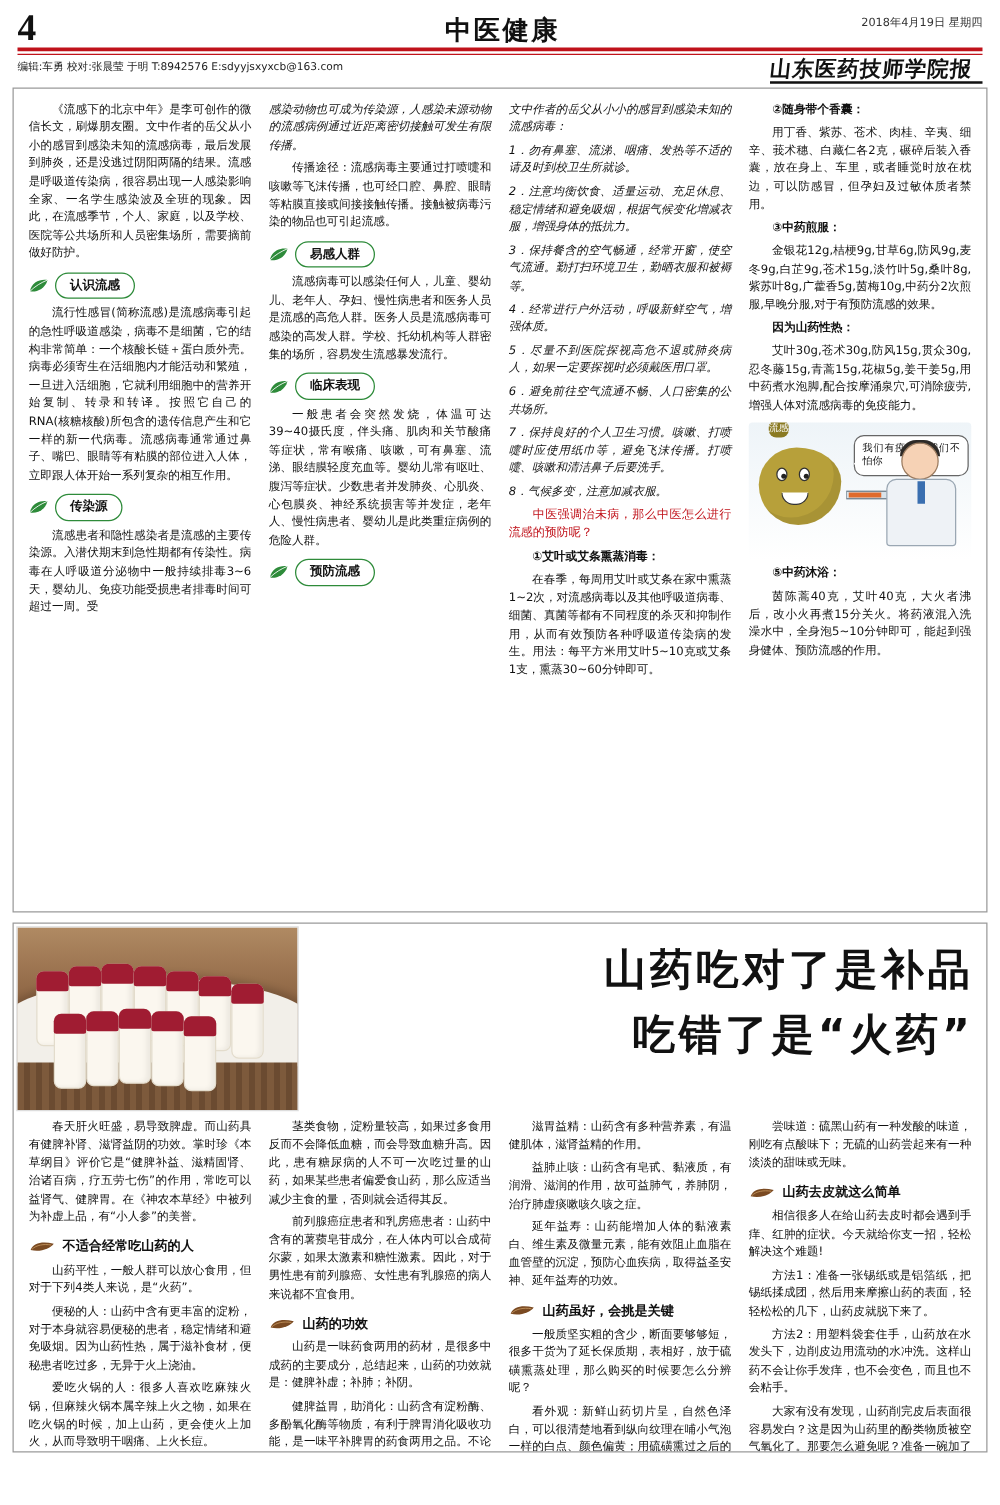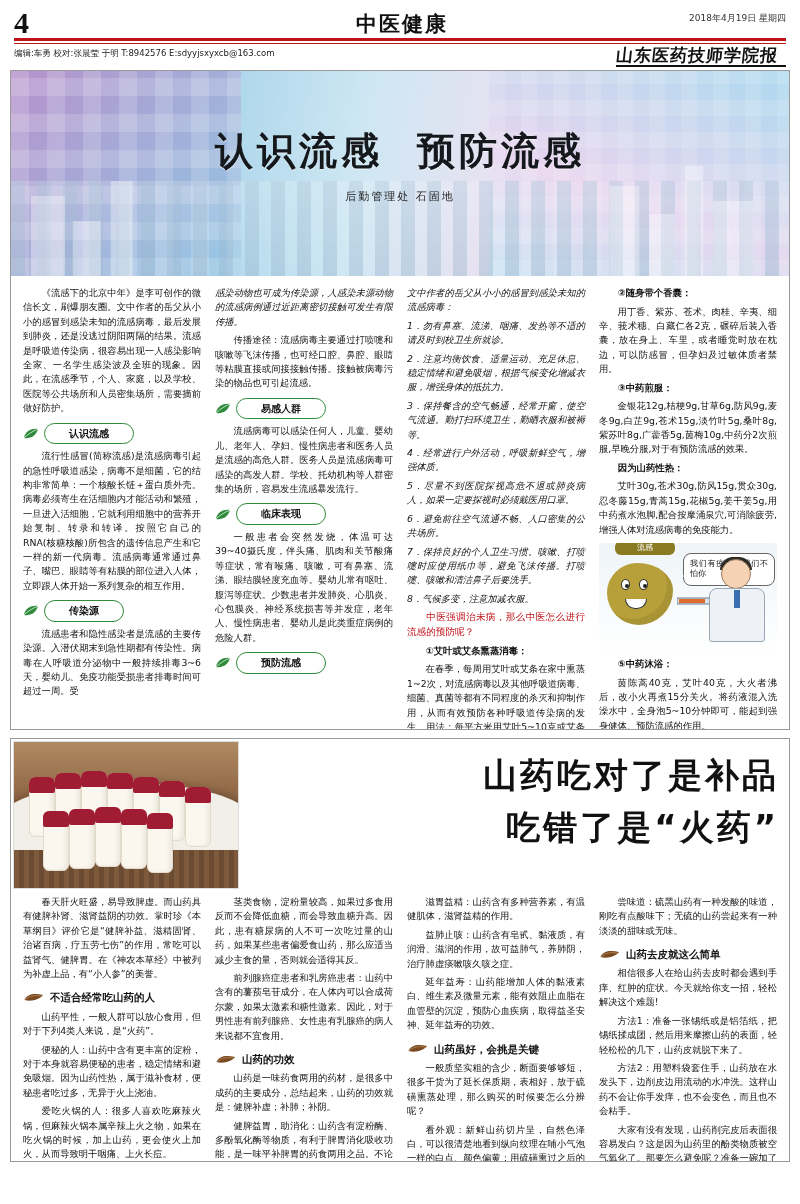--- a/index.html
+++ b/index.html
@@ -105,21 +105,21 @@
     display:flex; padding:10px 12px 0 12px; gap:14px;
   }
   .col { width:182px; font-size:9.3px; line-height:1.55; text-align:justify; }
   .col p { margin:0 0 4px 0; text-indent:2em; }
   .col p.noindent { text-indent:0;font-style:italic; }
 
   .leaf-head {
     display:flex; align-items:center; gap:5px; margin:7px 0 5px 0;
   }
   .leaf-head .label {
-    border:1px solid #2e8b3a; border-radius:11px; padding:2px 24px;
+    border:1px solid #2e8b3a; border-radius:11px; padding:2px 11px;
     font-size:10px; font-weight:bold; color:#111; background:#fff;
   }
   .leaf-icon { width:16px; height:13px; flex:0 0 auto; }
 
   .sub-red {
     font-weight:normal; color:#c0121a; font-size:9.6px; margin:6px 0 3px 0; text-indent:0;
   }
   .sub-bold { font-weight:bold; font-size:9.4px; text-indent:0; margin:4px 0 2px 0;}
 
   .cartoon {
@@ -132,21 +132,21 @@
     background:#b7a03a; border-radius:46% 54% 52% 48% / 48% 44% 56% 52%;
     box-shadow: inset -6px -6px 0 rgba(0,0,0,.08);
   }
   .virus .eye { position:absolute; width:9px; height:11px; background:#fff; border:1px solid #333; border-radius:50%; top:16px;}
   .virus .eye.l { left:14px;} .virus .eye.r{ left:32px;}
   .virus .pup { position:absolute; width:4px; height:4px; background:#222; border-radius:50%; top:21px;}
   .virus .pup.l{left:18px;} .virus .pup.r{left:36px;}
   .virus .mouth{ position:absolute; left:18px; top:36px; width:22px; height:10px; border:1.5px solid #333; border-top:none; border-radius:0 0 12px 12px; background:#fff;}
   .virus-label {
     position:absolute; left:16px; top:-2px; font-size:8px; color:#fff;
-    background:#8a7a22; padding:1px 22px; border-radius:6px;
+    background:#8a7a22; padding:1px 0; border-radius:6px;
   }
   .bubble {
     position:absolute; left:84px; top:10px; width:92px; padding:5px 6px;
     border:1px solid #666; border-radius:8px; background:#fff; font-size:8px; line-height:1.3;
   }
   .bubble:after{ content:""; position:absolute; left:-7px; top:16px; border:6px solid transparent; border-right-color:#fff;}
   .syringe { position:absolute; left:78px; top:52px; width:86px; height:12px; }
   .doctor {
     position:absolute; right:4px; top:16px; width:72px; height:88px;
   }
@@ -214,40 +214,20 @@
     <div class="red-rule2"></div>
     <div class="editor-line">编辑:车勇 校对:张晨莹 于明 T:8942576 E:sdyyjsxyxcb@163.com</div>
     <div class="logo">
       <div class="logo-text">山东医药技师学院报</div>
       <div class="logo-underline"></div>
     </div>
   </div>
 
   <div class="article1">
 
-    <div class="banner">
-      <div class="mosaic"></div>
-      <div class="mosaic2"></div>
-      <div class="city"></div>
-      <svg class="skyline" viewBox="0 0 780 150" preserveAspectRatio="none">
-        <g fill="rgba(255,255,255,0.35)">
-          <rect x="20" y="70" width="34" height="80"></rect>
-          <rect x="62" y="95" width="28" height="55"></rect>
-          <rect x="100" y="55" width="22" height="95"></rect>
-          <rect x="600" y="60" width="30" height="90"></rect>
-          <rect x="640" y="88" width="26" height="62"></rect>
-          <rect x="676" y="40" width="18" height="110"></rect>
-          <rect x="704" y="75" width="40" height="75"></rect>
-        </g>
-      </svg>
-      <div class="headline">
-        <span>认识流感</span><span class="gap"></span><span>预防流感</span>
-      </div>
-      <div class="byline">后勤管理处    石固地</div>
-    </div>
 
     <div class="cols">
 
       <div class="col">
         <p>《流感下的北京中年》是李可创作的微信长文，刷爆朋友圈。文中作者的岳父从小小的感冒到感染未知的流感病毒，最后发展到肺炎，还是没逃过阴阳两隔的结果。流感是呼吸道传染病，很容易出现一人感染影响全家、一名学生感染波及全班的现象。因此，在流感季节，个人、家庭，以及学校、医院等公共场所和人员密集场所，需要摘前做好防护。</p>
         <div class="leaf-head">
           <span class="leaf-icon">
             <svg viewBox="0 0 32 26" width="16" height="13">
                 <path d="M2 22 C10 24 26 20 30 4 C18 2 4 8 2 22Z" fill="#2e8b3a"></path>
                 <path d="M2 22 C10 14 20 8 30 4" stroke="#fff" stroke-width="1.4" fill="none"></path>

